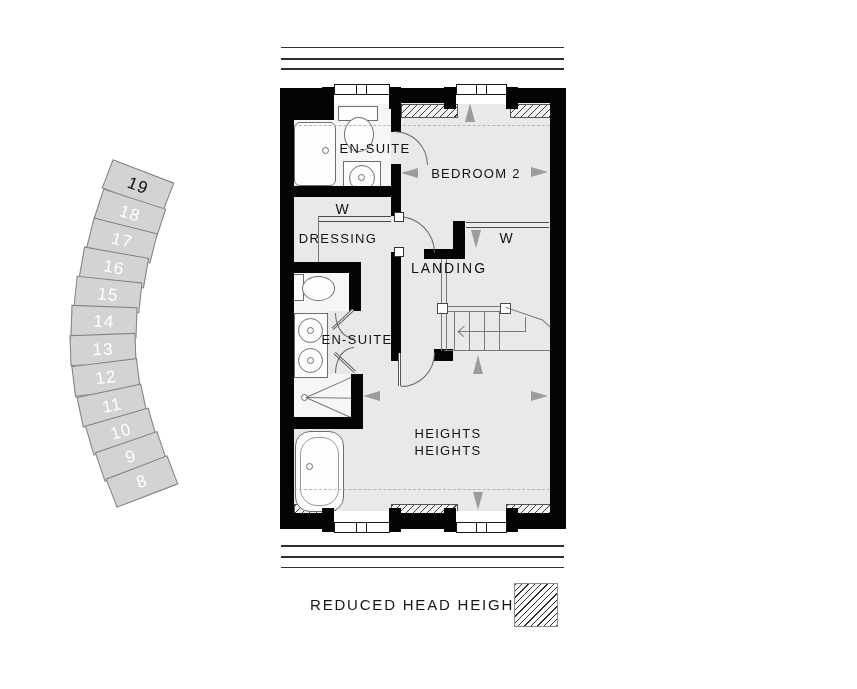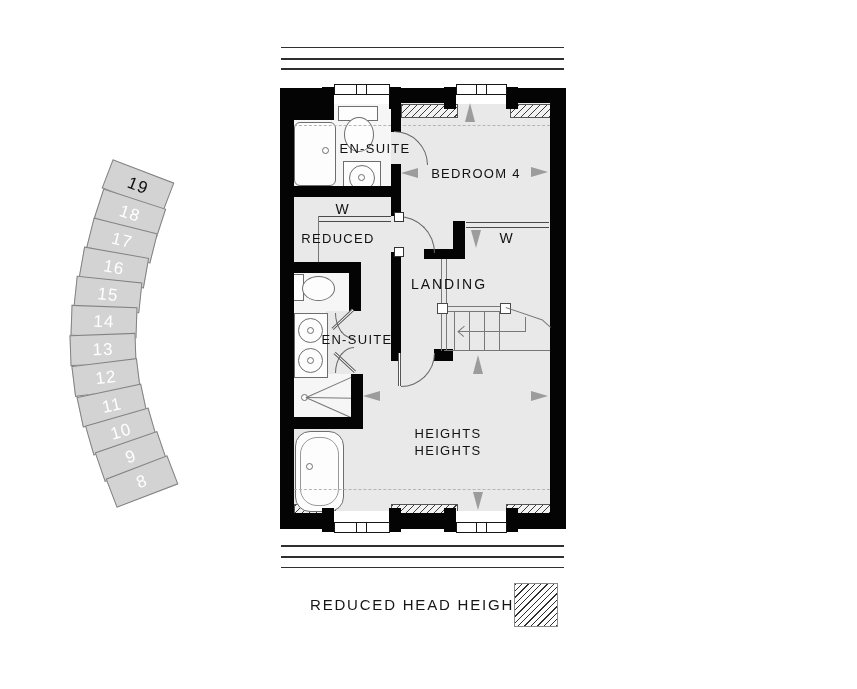--- a/index.html
+++ b/index.html
@@ -188,25 +188,25 @@
   <div class="thinline" style="left:444px;top:350px;width:106px;height:1px;"></div>
   <div class="sline" style="left:506px;top:307px;width:38px;transform:rotate(19deg);"></div>
   <div class="sline" style="left:542px;top:319px;width:12px;transform:rotate(42deg);"></div>
 
   <div class="sline" style="left:458px;top:331px;width:68px;"></div>
   <div class="sline" style="left:526px;top:317px;width:14px;transform:rotate(90deg);"></div>
   <div class="sline" style="left:458px;top:331px;width:8px;transform:rotate(-40deg);"></div>
   <div class="sline" style="left:458px;top:331px;width:8px;transform:rotate(40deg);"></div>
 
   <div class="lbl" style="left:325px;top:141px;width:100px;">EN-SUITE</div>
-  <div class="lbl" style="left:416px;top:166px;width:120px;">BEDROOM 4</div>
+  <div class="lbl" style="left:416px;top:166px;width:120px;">BEDROOM 2</div>
   <div class="lbl big" style="left:323px;top:201px;width:40px;">W</div>
-  <div class="lbl" style="left:288px;top:231px;width:100px;">REDUCED</div>
+  <div class="lbl" style="left:288px;top:231px;width:100px;">DRESSING</div>
   <div class="lbl big" style="left:487px;top:230px;width:40px;">W</div>
-  <div class="lbl big" style="left:399px;top:276px;width:100px;">LANDING</div>
+  <div class="lbl big" style="left:399px;top:260px;width:100px;">LANDING</div>
   <div class="lbl" style="left:307px;top:332px;width:100px;">EN-SUITE</div>
   <div class="lbl" style="left:388px;top:426px;width:120px;">HEIGHTS</div>
   <div class="lbl" style="left:388px;top:443px;width:120px;">HEIGHTS</div>
 
   <div class="tri up" style="left:465px;top:103px;"></div>
   <div class="tri down" style="left:471px;top:230px;"></div>
   <div class="tri left" style="left:401px;top:168px;"></div>
   <div class="tri right" style="left:531px;top:167px;"></div>
   <div class="tri up" style="left:473px;top:355px;"></div>
   <div class="tri down" style="left:473px;top:492px;"></div>

